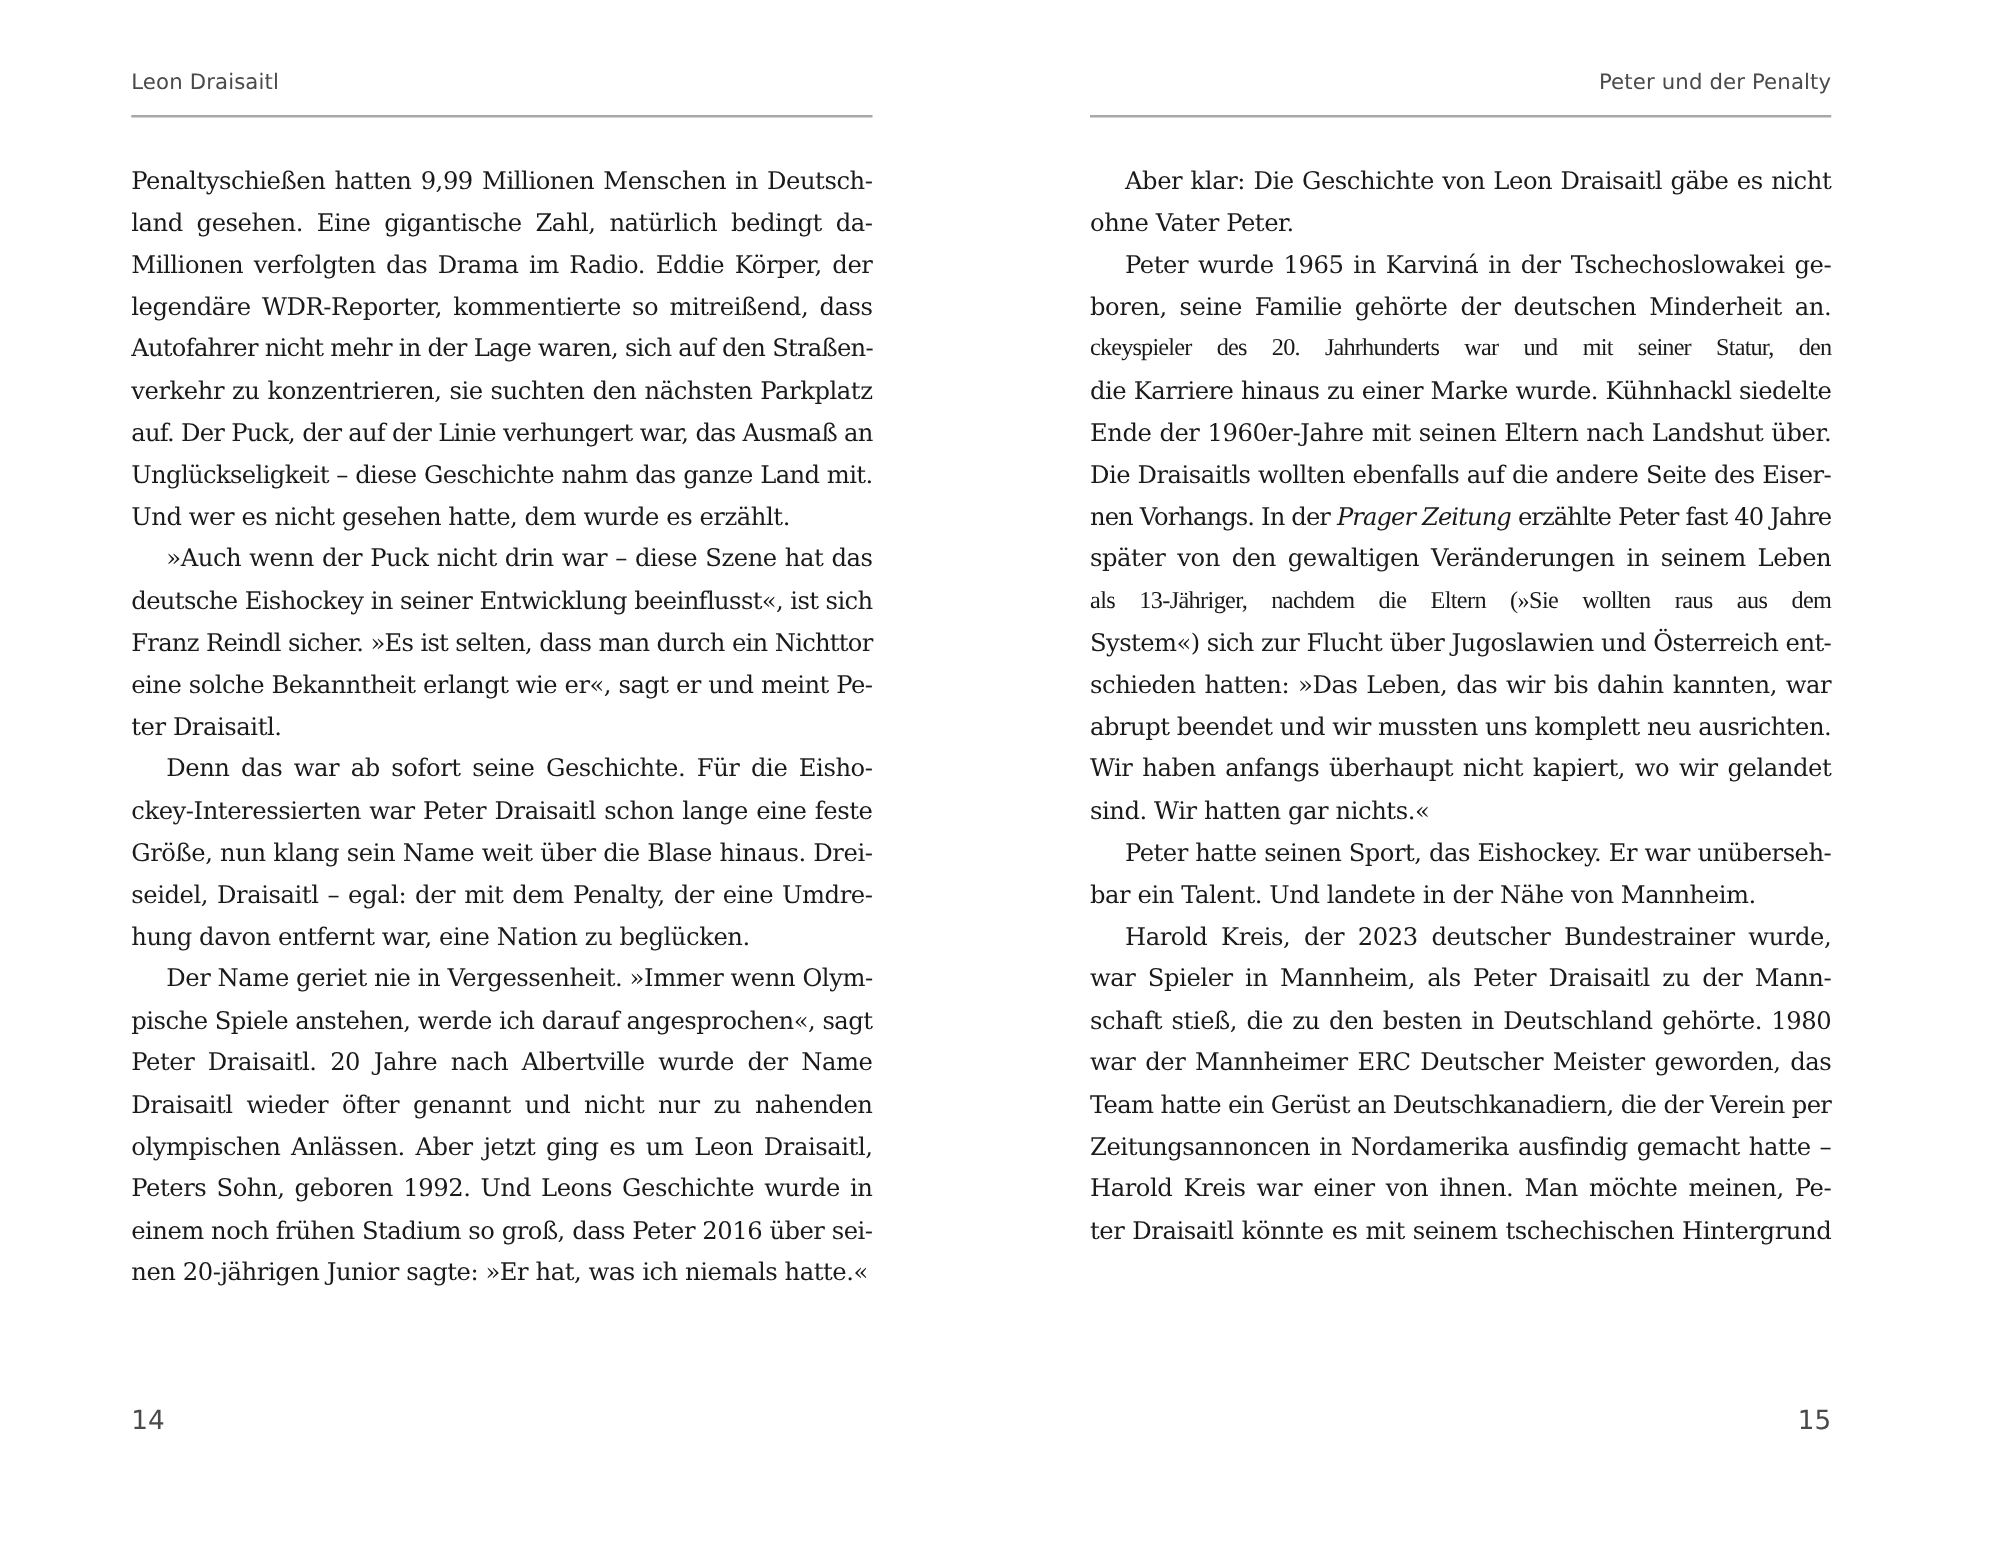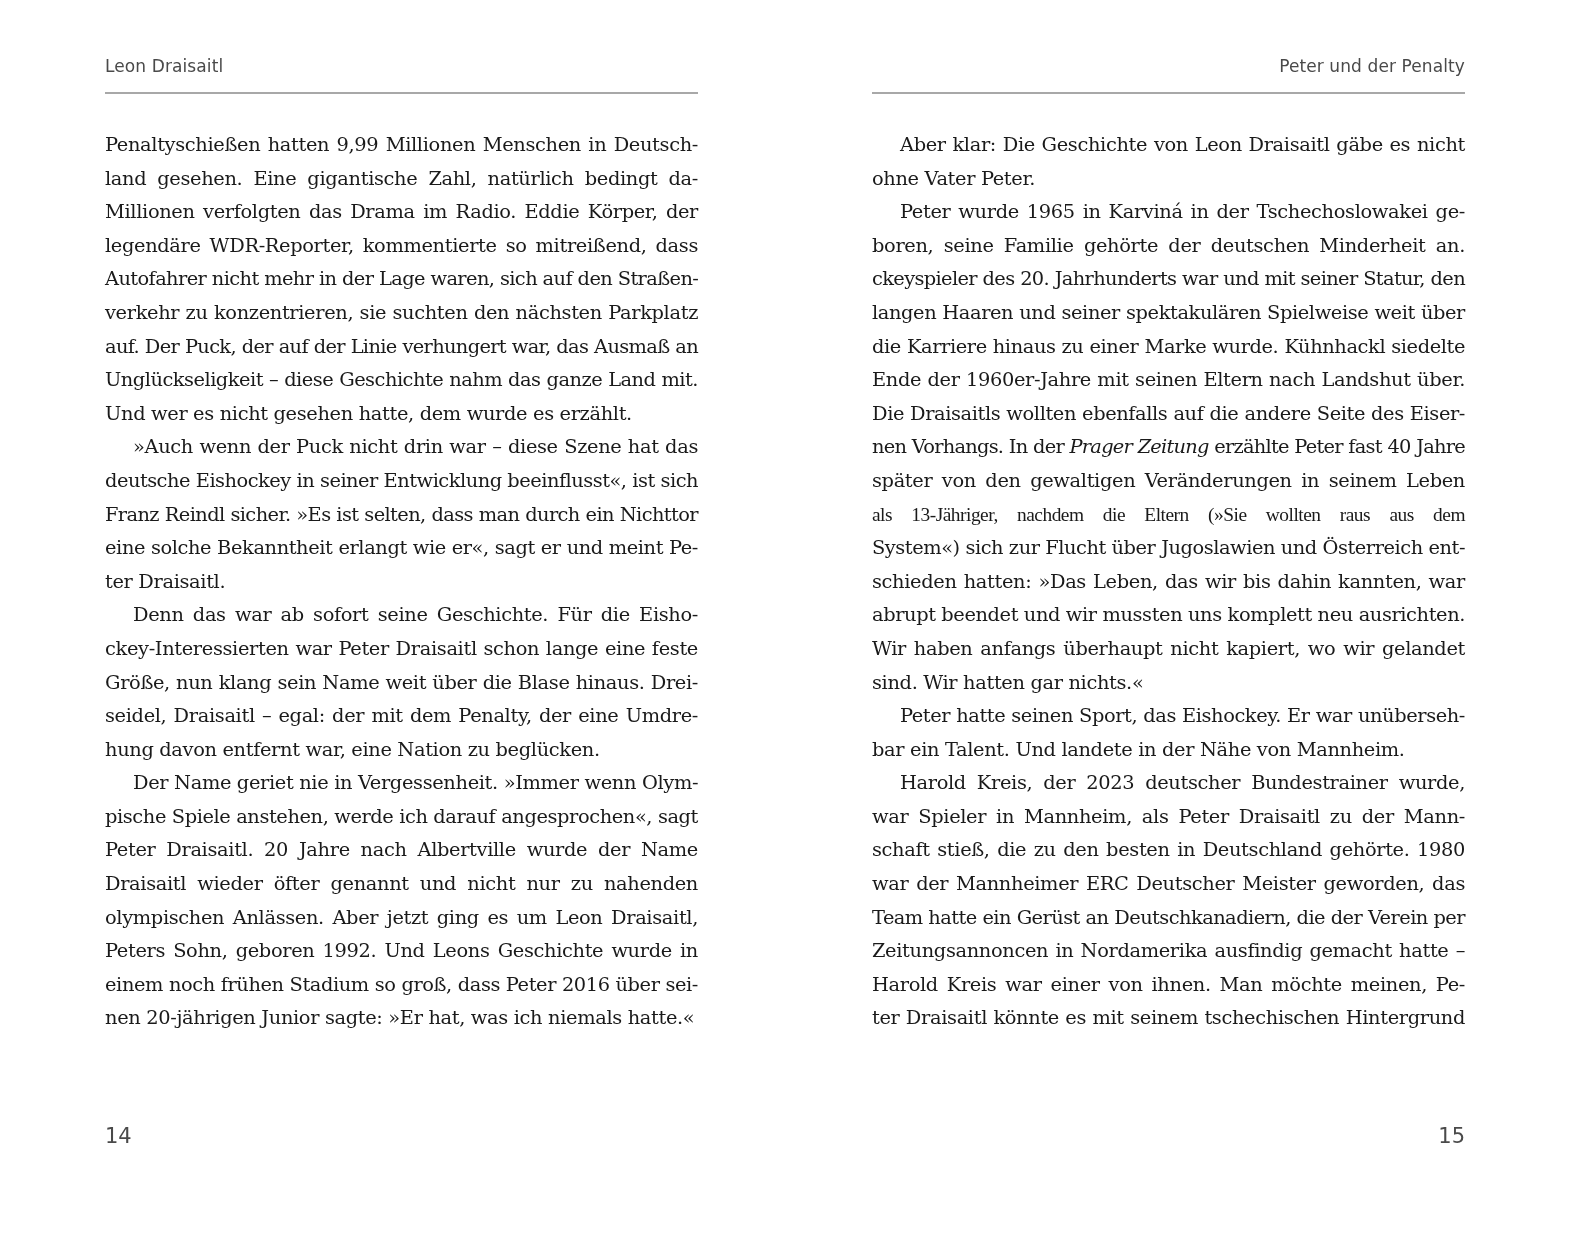--- a/index.html
+++ b/index.html
@@ -125,22 +125,21 @@
 </div>
 
 <div class="page right">
   <div class="running-head">Peter und der Penalty</div>
   <div class="head-rule"></div>
   <div class="body-text">
       <span class="line indent">Aber klar: Die Geschichte von Leon Draisaitl gäbe es nicht</span>
       <span class="line last">ohne Vater Peter.</span>
       <span class="line indent">Peter wurde 1965 in Karviná in der Tschechoslowakei ge-</span>
       <span class="line">boren, seine Familie gehörte der deutschen Minderheit an.</span>
-      <span class="line" style="letter-spacing: -0.65px;">ckeyspieler des 20. Jahrhunderts war und mit seiner Statur, den</span>
-      <span class="line" style="letter-spacing: -0.4px;">langen Haaren und seiner spektakulären Spielweise weit über</span>
+      <span class="line" style="letter-spacing: -0.65px; font-family: Liberation Serif, serif;">ckeyspieler des 20. Jahrhunderts war und mit seiner Statur, den</span>
       <span class="line" style="letter-spacing: -0.4px;">die Karriere hinaus zu einer Marke wurde. Kühnhackl siedelte</span>
       <span class="line">Ende der 1960er-Jahre mit seinen Eltern nach Landshut über.</span>
       <span class="line" style="letter-spacing: -0.4px;">Die Draisaitls wollten ebenfalls auf die andere Seite des Eiser-</span>
       <span class="line" style="letter-spacing: -0.75px;"><span>nen Vorhangs. In der </span><em>Prager Zeitung</em><span> erzählte Peter fast 40 Jahre</span></span>
       <span class="line">später von den gewaltigen Veränderungen in seinem Leben</span>
       <span class="line" style="letter-spacing: -0.5px; font-family: Liberation Serif, serif;">als 13-Jähriger, nachdem die Eltern (»Sie wollten raus aus dem</span>
       <span class="line" style="letter-spacing: -0.45px;">System«) sich zur Flucht über Jugoslawien und Österreich ent-</span>
       <span class="line">schieden hatten: »Das Leben, das wir bis dahin kannten, war</span>
       <span class="line" style="letter-spacing: -0.4px;">abrupt beendet und wir mussten uns komplett neu ausrichten.</span>
       <span class="line">Wir haben anfangs überhaupt nicht kapiert, wo wir gelandet</span>

